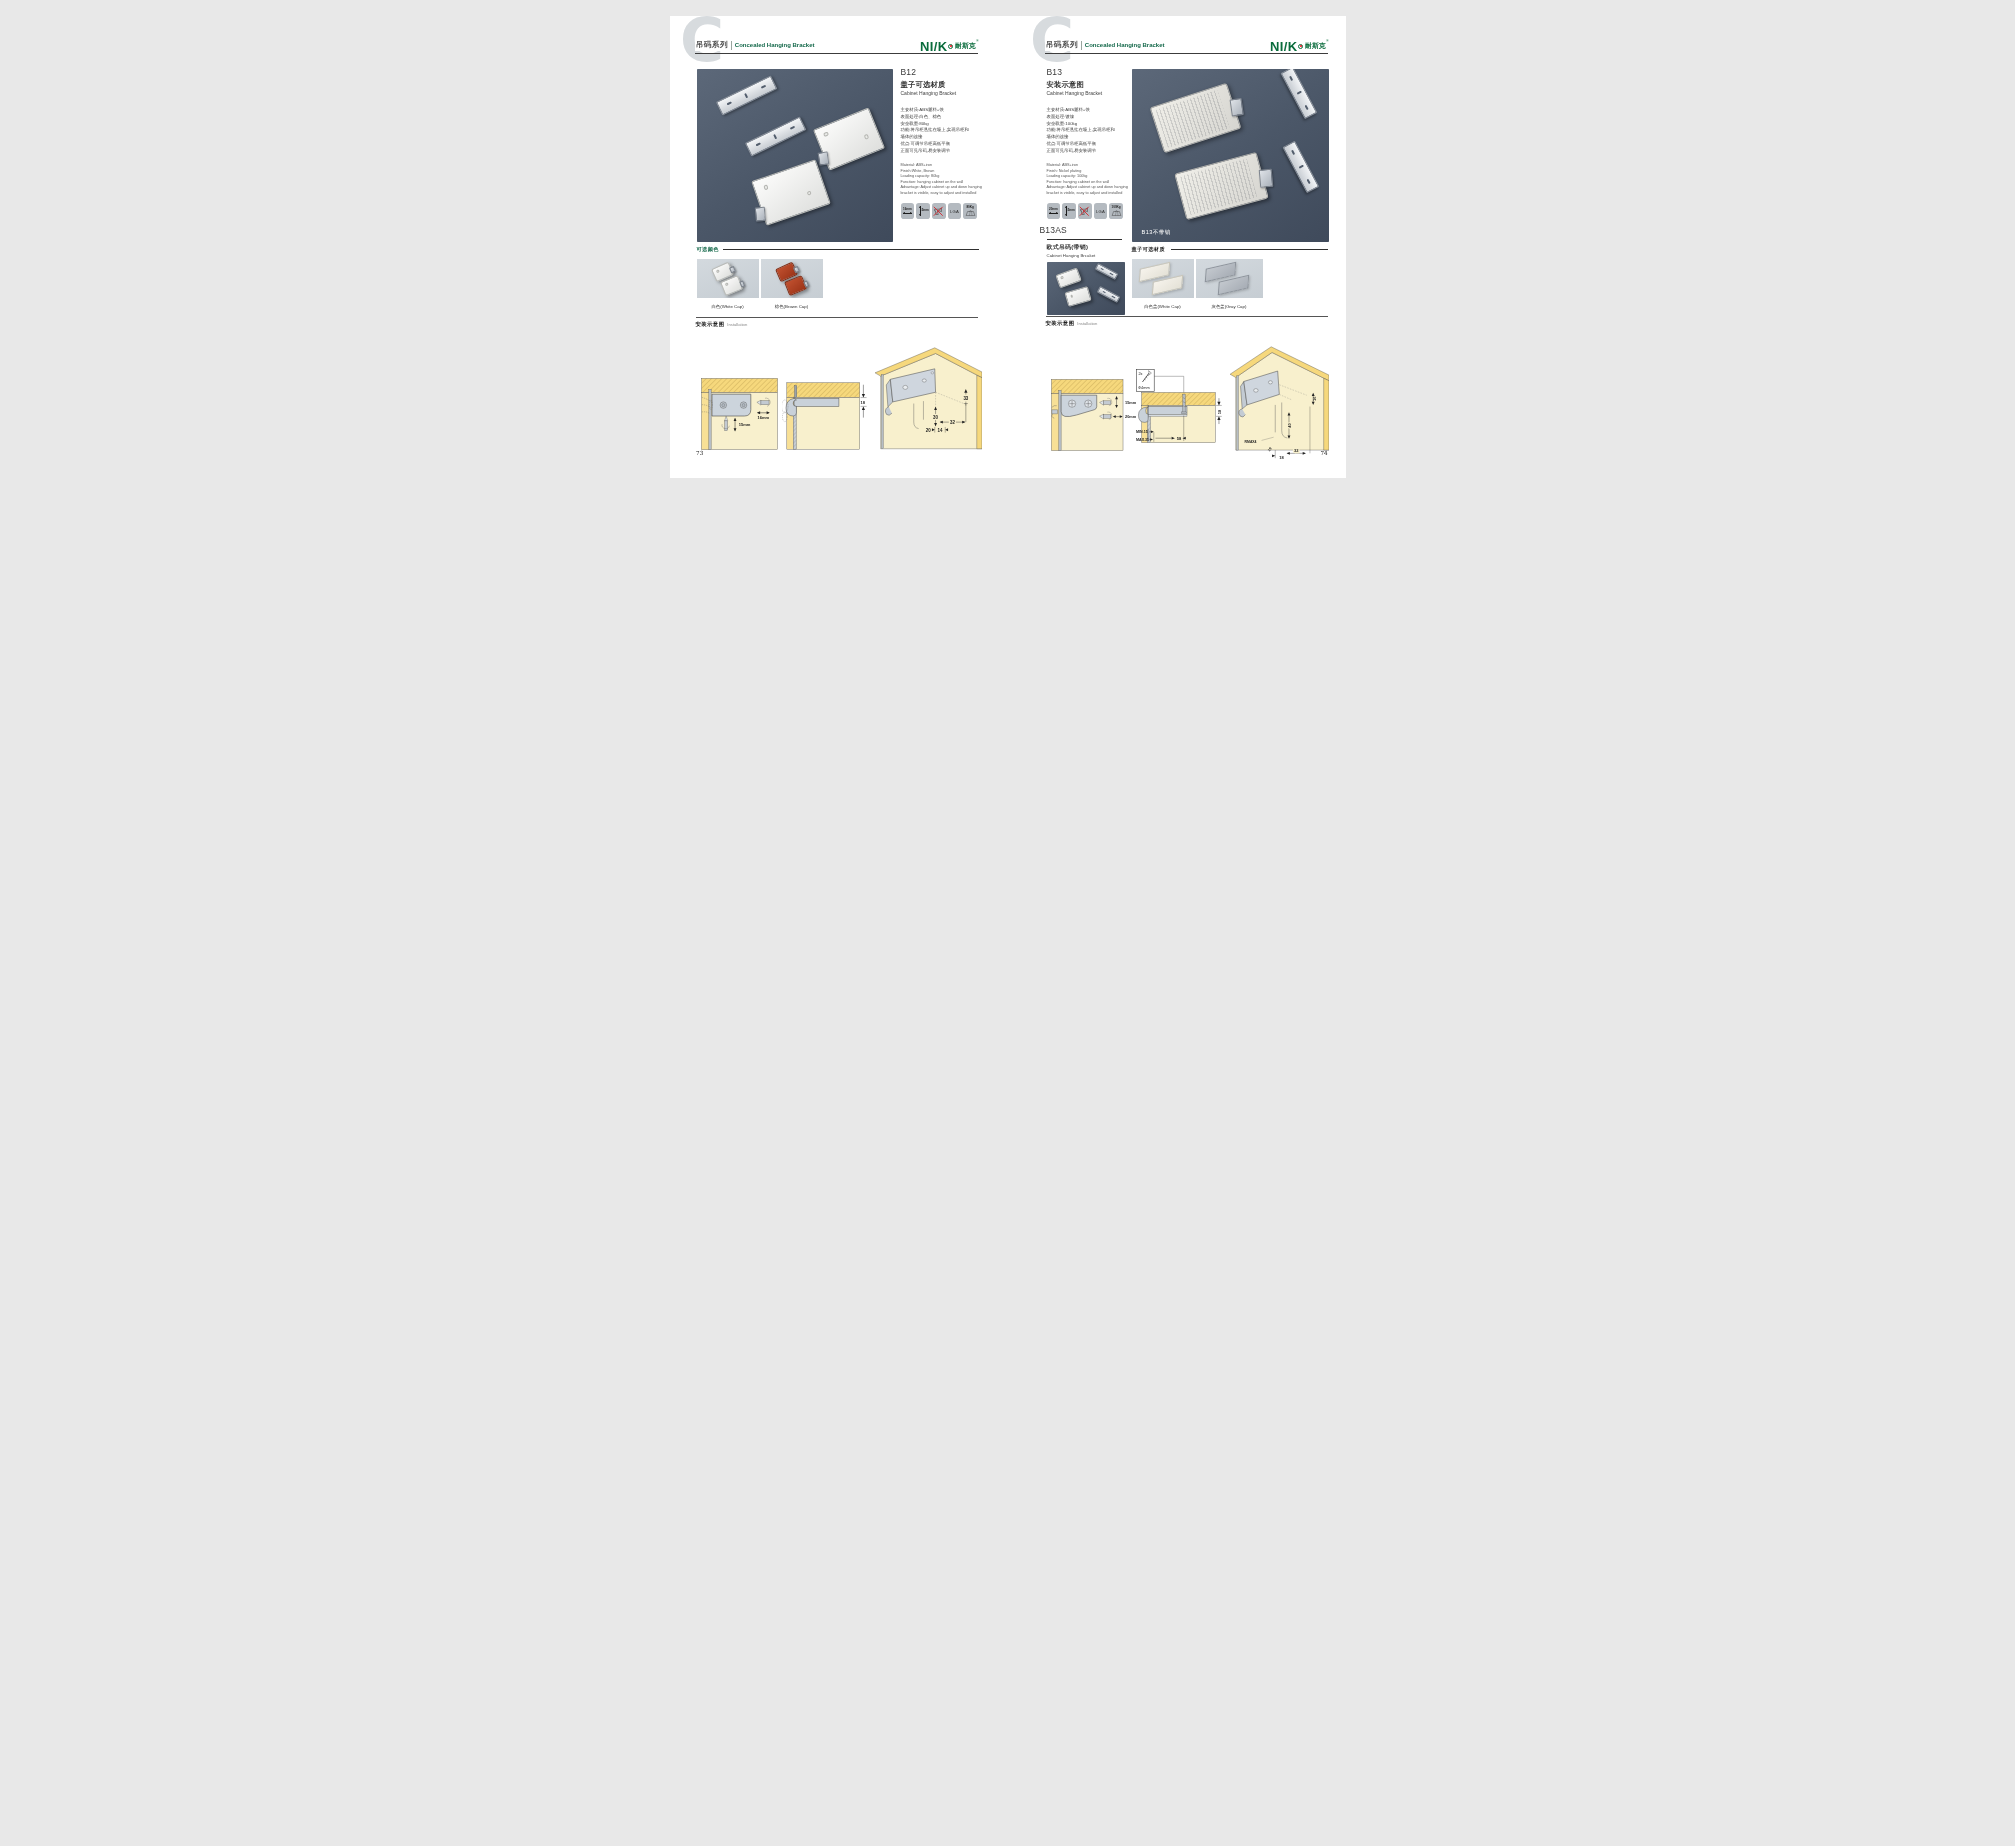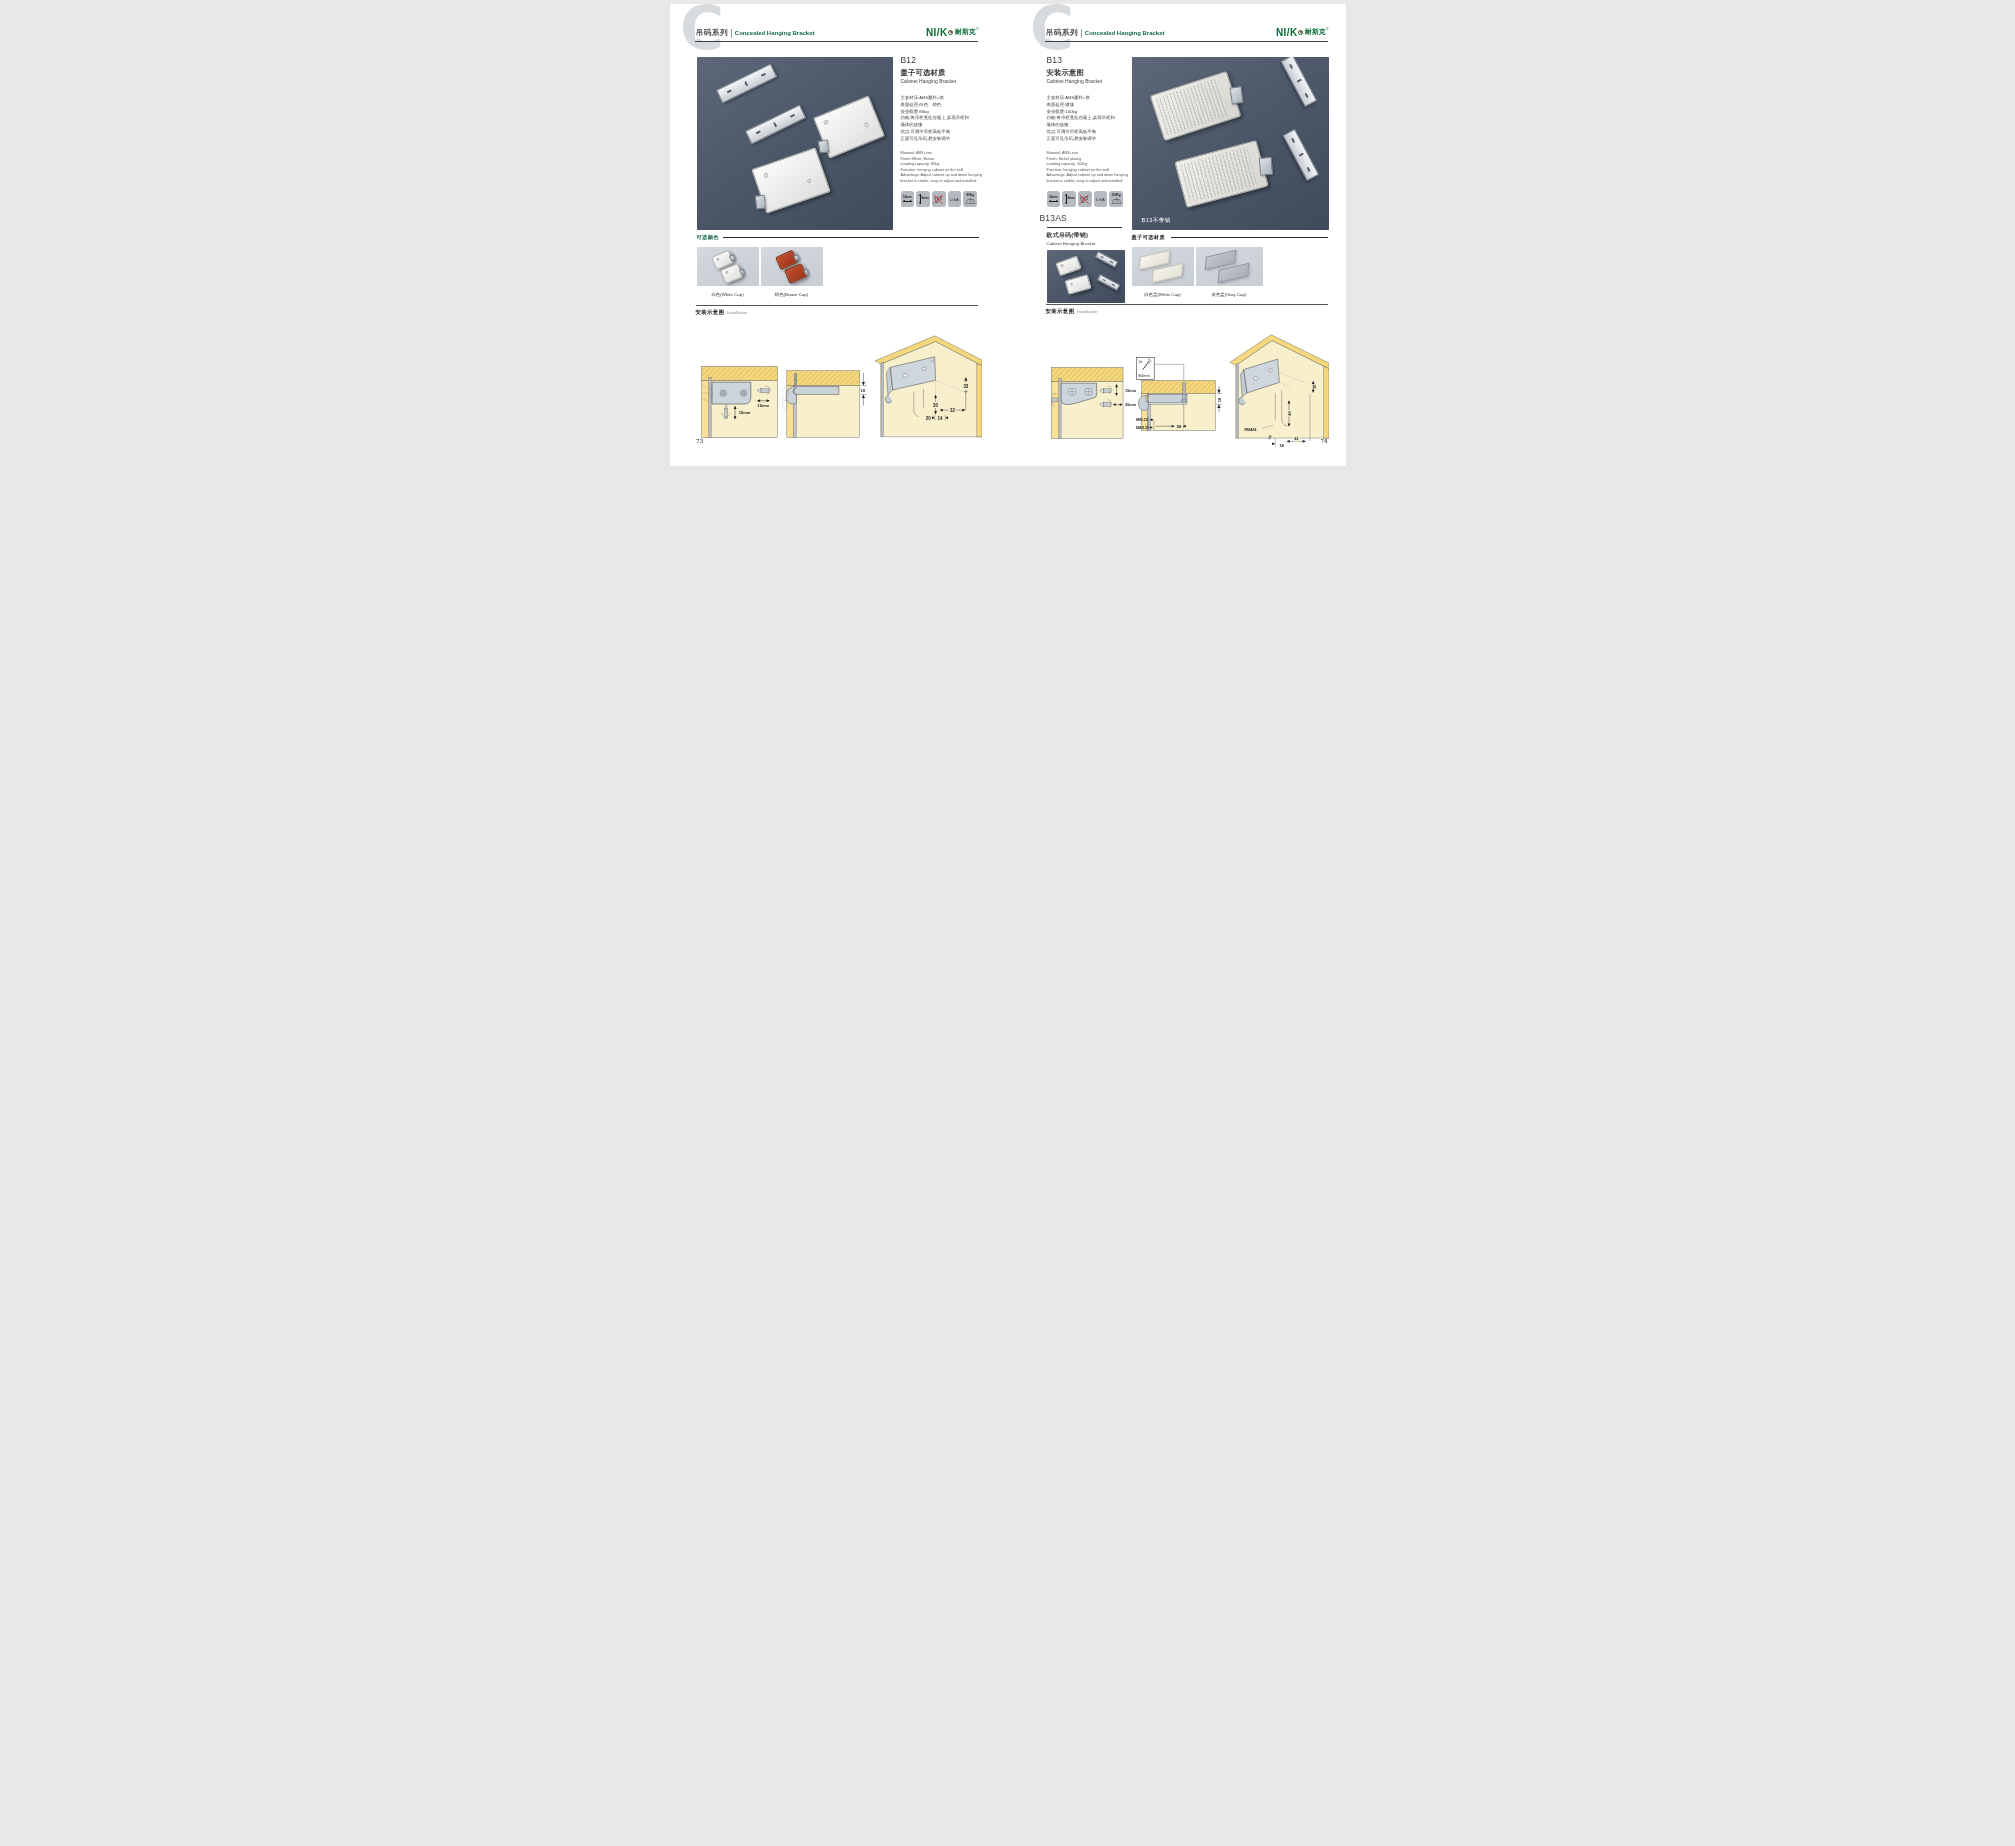--- a/index.html
+++ b/index.html
@@ -1,30 +1,30 @@
 <!DOCTYPE html>
 <html style="font-size:6.4px"><head>
 <meta charset="utf-8">
 <style>
   html,body{margin:0;padding:0;background:#e8e8e8;}
   *{box-sizing:border-box;}
-  .spread{position:relative;width:676px;height:462px;background:#ffffff;margin:4px auto;
+  .spread{position:relative;width:676px;height:462px;background:#ffffff;margin:16px auto;
           font-family:"Liberation Sans","DejaVu Sans",sans-serif;color:#333;overflow:hidden;}
   .page{position:absolute;top:0;width:338px;height:462px;}
 
   
   .bigC{position:absolute;left:10.5px;top:-5.6px;font-size:60px;font-weight:bold;color:#d7dbde;line-height:1;
         font-family:"DejaVu Sans","Liberation Sans",sans-serif;}
   .hdr-row{position:absolute;left:25.4px;top:23.4px;display:flex;align-items:center;z-index:2;}
   .series-cn{font-size:7.7px;font-weight:bold;color:#4d4d4d;background:#fff;padding:0.8px 2.4px 0.8px 0.8px;letter-spacing:0.4px;}
   .hdr-sep{width:0.4px;height:8.9px;background:#9aa59f;margin:0 3.2px 0 0.8px;}
   .series-en{font-size:6px;font-weight:bold;color:#15694b;}
   .hdr-rule{position:absolute;left:25.4px;top:37px;width:283px;height:0.8px;background:#3c3c3c;}
   .logo{position:absolute;top:22.6px;right:29px;display:flex;align-items:center;color:#0a6c3c;font-weight:800;z-index:2;}
-  .lg-latin{font-size:10px;letter-spacing:0.4px;text-align:right;}
+  .lg-latin{font-size:13px;letter-spacing:0.4px;text-align:right;}
   .lg-ring{display:inline-block;width:5.2px;height:5.2px;border:1.4px solid #0a6c3c;border-radius:50%;position:relative;margin:0 1.2px 0 0.4px;}
   .lg-dot{position:absolute;left:50%;top:50%;width:2px;height:2px;margin:-1px;border-radius:50%;background:#e30613;}
   .lg-cn{font-size:6.9px;font-weight:bold;margin-left:0.8px;}
   .lg-reg{font-size:3.2px;margin-left:0.4px;align-self:flex-start;}
 
   
   .p-code{position:absolute;font-size:8.5px;color:#3a3a3a;letter-spacing:0.2px;}
   .p-name-cn{position:absolute;font-size:7.3px;font-weight:bold;color:#333;letter-spacing:0.2px;}
   .p-name-en{position:absolute;font-size:5px;color:#444;}
   .spec-cn{position:absolute;font-size:4.4px;line-height:1.55;color:#3d3d3d;}

